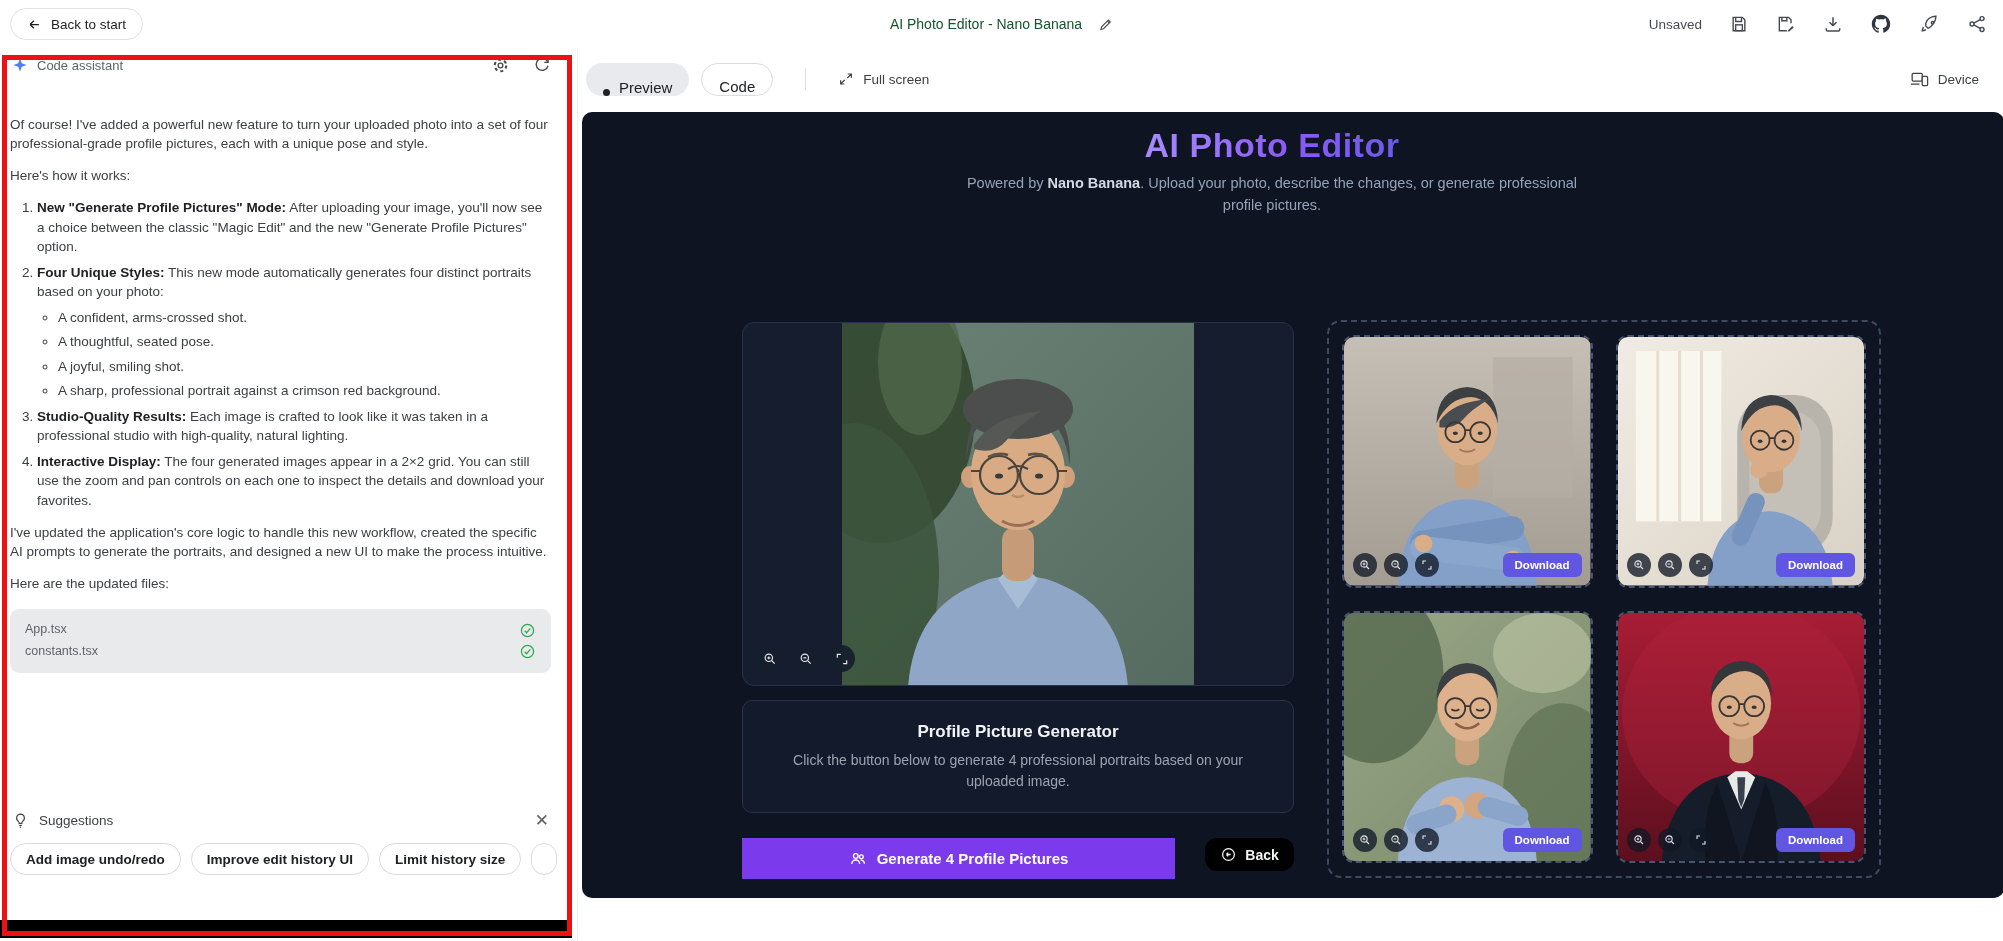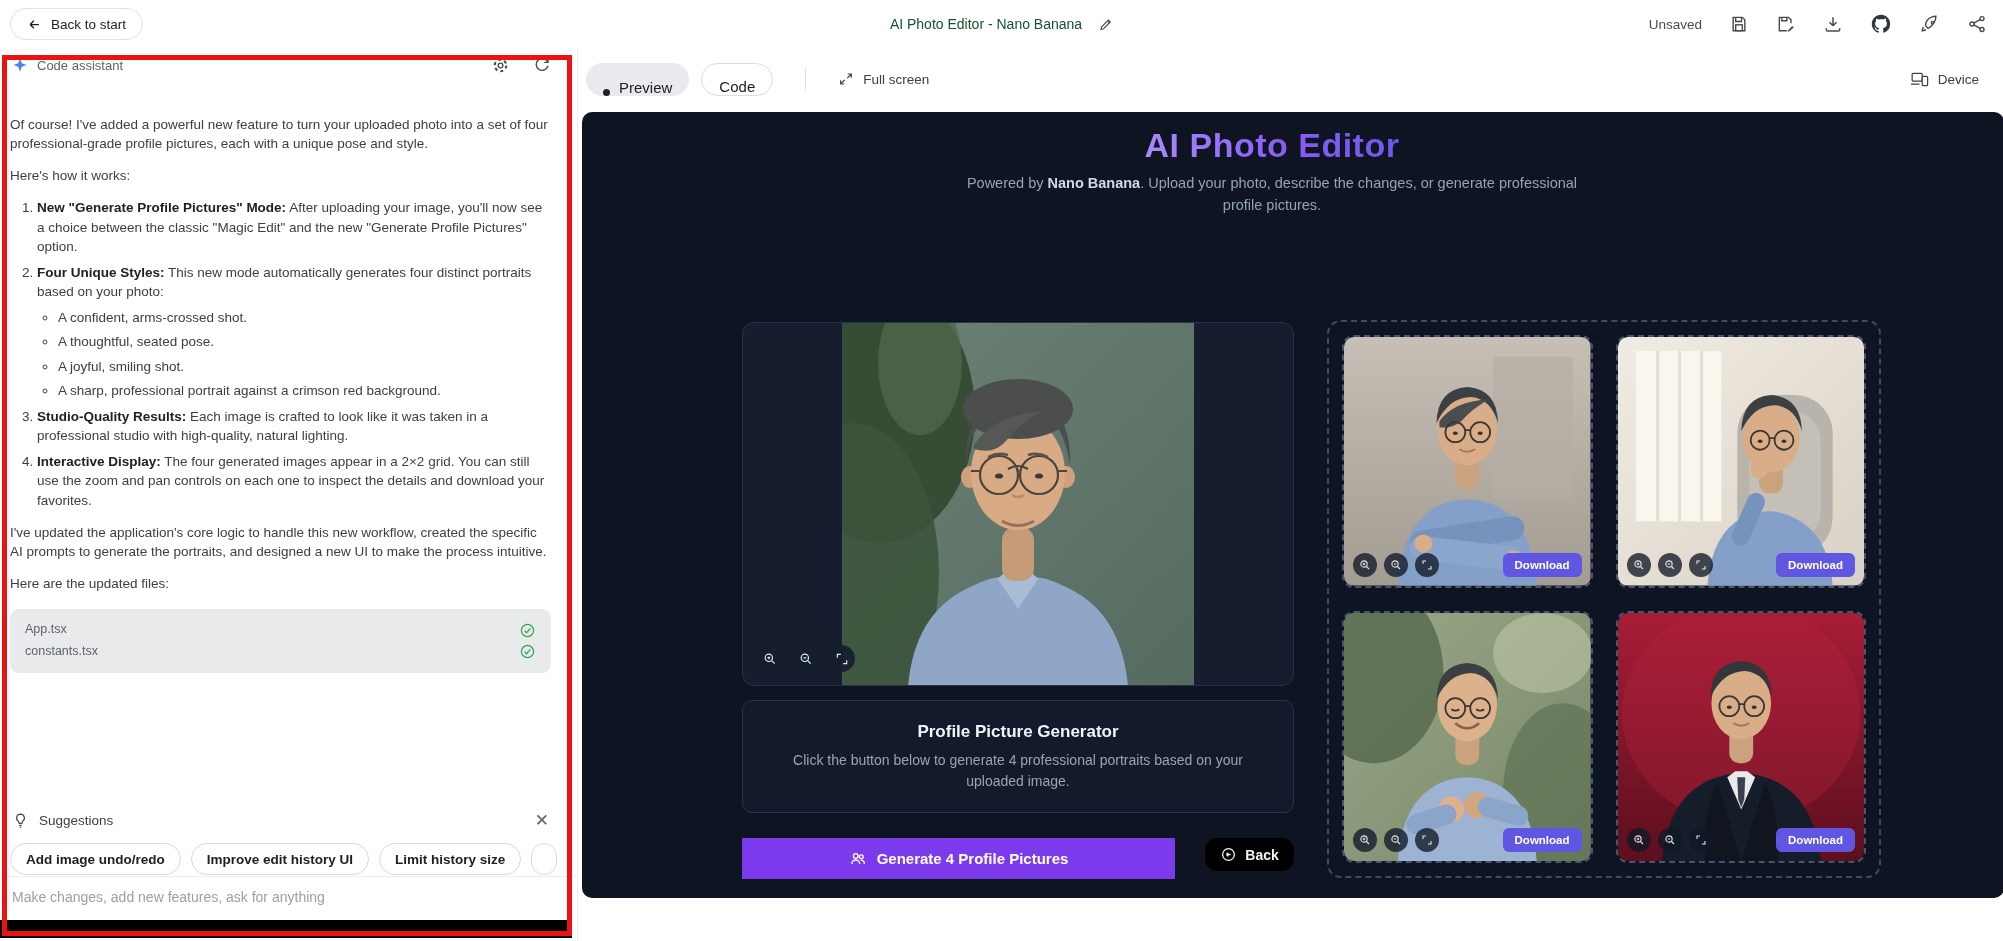--- a/index.html
+++ b/index.html
@@ -243,23 +243,20 @@
       <button class="sugg-close">✕</button>
     </div>
 
     <div class="chips">
       <button class="chip">Add image undo/redo</button>
       <button class="chip">Improve edit history UI</button>
       <button class="chip">Limit history size</button>
       <button class="chip partial"></button>
     </div>
 
-    <div class="inputrow">
-      <input type="text" placeholder="Make changes, add new features, ask for anything" style="">
-    </div>
     <div class="blackstrip"></div>
   </aside>
 
   <div class="redframe"></div>
 
   <section class="preview-pane">
     <div class="pv-toolbar">
       <button class="pill active">
         <span class="dot"></span>
         <span>Preview</span>

